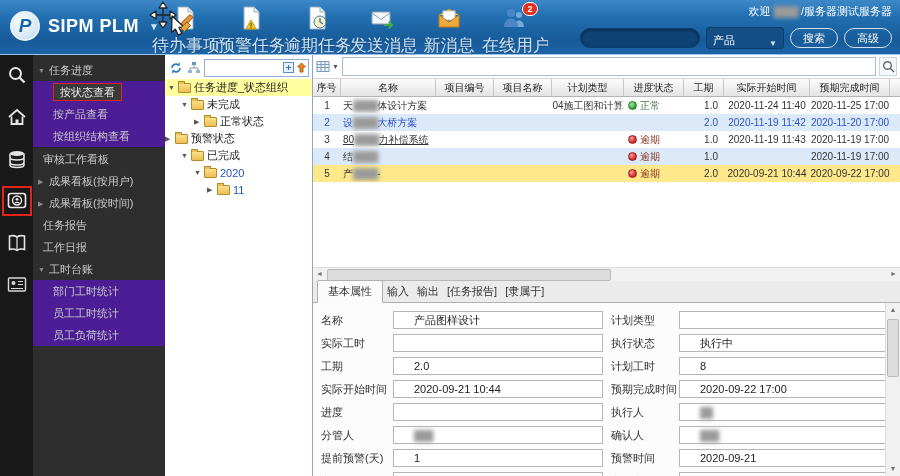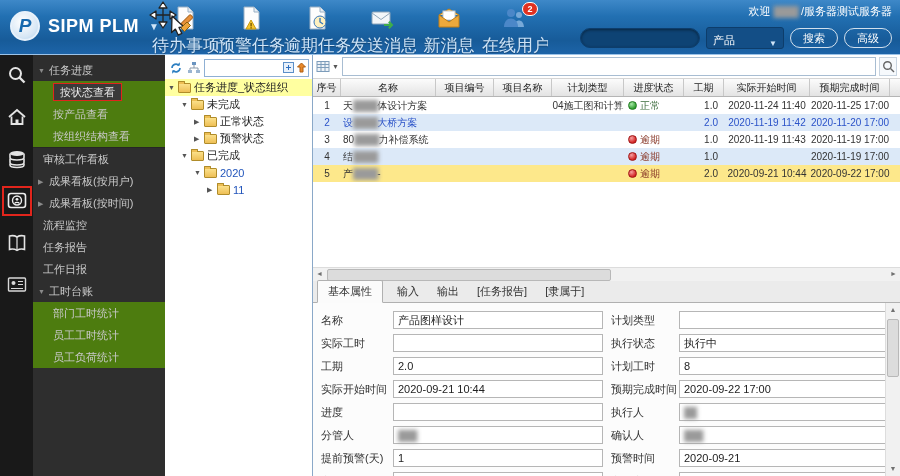--- a/index.html
+++ b/index.html
@@ -41,21 +41,21 @@
   
   .main{position:absolute;top:55px;left:0;width:900px;bottom:0;display:flex}
 
   .iconstrip{width:33px;background:#191919;display:flex;flex-direction:column;align-items:center;
     padding-top:8px;flex:none}
   .strip-icon{width:24px;height:24px;margin-bottom:18px;display:flex;align-items:center;justify-content:center;cursor:pointer}
   .strip-icon.active{outline:2px solid #e1251c;outline-offset:1px}
 
   .menu{width:132px;background:#2e2e2e;flex:none;padding-top:4px;font-size:11px;overflow:hidden}
   .mi{position:relative;height:22px;line-height:22px;color:#c9c9c9;cursor:pointer;white-space:nowrap;overflow:hidden}
-  .mi.item{background:#4d7c0f}
+  .mi.item{background:#4c1d95}
   .mi.sep{border-top:1px solid #262626}
   .marrow{position:absolute;left:5px;font-size:7px;color:#8a8a8a;top:1px}
   .mi.group .mlabel{margin-left:16px}
   .mi.item  .mlabel{margin-left:20px}
   .mi.root  .mlabel{margin-left:10px}
   .mlabel.active-box{border:1px solid #e1251c;padding:2px 6px;background:#3a3a3a;color:#eaeaea}
 
   .tree-panel{width:148px;background:#fff;border-right:1px solid #8aa8c8;flex:none;display:flex;
     flex-direction:column;font-size:11px;box-sizing:border-box}
   .tree-toolbar{height:22px;display:flex;align-items:center;gap:3px;padding:2px 3px 0 3px}
@@ -101,33 +101,33 @@
   .grid-filler{height:85px}
 
   .hscroll{height:13px;background:#f1f1f1;border-top:1px solid #dcdcdc;position:relative;flex:none}
   .hs-arrow{position:absolute;top:0;width:13px;height:12px;font-size:7px;color:#707070;text-align:center;
     line-height:12px;cursor:pointer}
   .hs-arrow.left{left:0}.hs-arrow.right{right:0}
   .hs-thumb{position:absolute;left:14px;top:1px;height:10px;width:48%;background:#dcdcdc;
     border:1px solid #b8b8b8;border-radius:2px;cursor:pointer}
 
   .tabs{height:22px;background:#ebebeb;border-bottom:1px solid #b0b0b0;display:flex;align-items:flex-end;
-    padding-left:4px;gap:10px;font-size:11px;flex:none;box-sizing:border-box}
+    padding-left:4px;gap:0;font-size:11px;flex:none;box-sizing:border-box}
   .tab{padding:3px 4px;color:#333;cursor:pointer;white-space:nowrap}
   .tab.active{background:#fbfbfb;border:1px solid #b0b0b0;border-bottom-color:#fbfbfb;
     border-radius:2px 2px 0 0;position:relative;top:1px;padding:3px 10px}
 
   .form-area{flex:1;position:relative;padding:8px 0 0 8px;display:flex;overflow:hidden;background:#fcfcfc}
   .fcol{display:flex;flex-direction:column;flex:none}
   .fcol.left{width:282px}
   .fcol.right{width:282px;margin-left:8px}
   .frow{display:flex;margin-bottom:5px;align-items:flex-start}
   .flabel{width:72px;flex:none;font-size:11px;color:#333;padding-top:2px;white-space:nowrap;overflow:hidden}
   .fcol.right .flabel{width:68px}
-  .finput,.pinput,.fta{flex:1;border:1px solid #b6b6b6;background:#fff;font-size:11px;padding:1px 4px;
+  .finput,.pinput,.fta{flex:1;border:1px solid #b6b6b6;background:#fff;font-size:11px;padding:1px 20px;
     color:#222;font-family:inherit;box-sizing:border-box;outline:none;min-width:0}
   .finput,.pinput{height:18px}
   .pinput{display:flex;align-items:center}
   .vscroll{position:absolute;right:0;top:0;bottom:0;width:14px;background:#f1f1f1;border-left:1px solid #ddd}
   .vs-arrow{position:absolute;left:0;width:14px;height:14px;font-size:7px;color:#707070;text-align:center;
     line-height:14px;cursor:pointer}
   .vs-arrow.up{top:0}.vs-arrow.down{bottom:0}
   .vs-thumb{position:absolute;left:1px;right:1px;top:16px;height:56px;background:#dcdcdc;
     border:1px solid #b8b8b8;border-radius:2px;cursor:pointer}
 </style>
@@ -275,21 +275,20 @@
         </span>
       </nav>
     <nav class="menu" id="menu">
         <div class="mi group"><span class="marrow">▼</span><span class="mlabel">任务进度</span></div>
         <div class="mi item"><span class="mlabel active-box">按状态查看</span></div>
         <div class="mi item"><span class="mlabel">按产品查看</span></div>
         <div class="mi item"><span class="mlabel">按组织结构查看</span></div>
         <div class="mi root sep"><span class="mlabel">审核工作看板</span></div>
         <div class="mi group"><span class="marrow">▶</span><span class="mlabel">成果看板(按用户)</span></div>
         <div class="mi group"><span class="marrow">▶</span><span class="mlabel">成果看板(按时间)</span></div>
-        <div class="mi root"><span class="mlabel">流程监控</span></div>
         <div class="mi root"><span class="mlabel">任务报告</span></div>
         <div class="mi root"><span class="mlabel">工作日报</span></div>
         <div class="mi group"><span class="marrow">▼</span><span class="mlabel">工时台账</span></div>
         <div class="mi item"><span class="mlabel">部门工时统计</span></div>
         <div class="mi item"><span class="mlabel">员工工时统计</span></div>
         <div class="mi item"><span class="mlabel">员工负荷统计</span></div>
       </nav>
 
     <aside class="tree-panel">
       <div class="tree-toolbar">
@@ -333,21 +332,21 @@
           <div class="tnode" style="padding-left: 16px;">
             <span class="tarrow">▼</span>
             <span class="folder"></span>
             <span class="tlabel2">未完成</span>
           </div>
           <div class="tnode" style="padding-left: 29px;">
             <span class="tarrow">▶</span>
             <span class="folder"></span>
             <span class="tlabel2">正常状态</span>
           </div>
-          <div class="tnode" style="padding-left: 29px;">
+          <div class="tnode" style="">
             <span class="tarrow">▶</span>
             <span class="folder"></span>
             <span class="tlabel2">预警状态</span>
           </div>
           <div class="tnode" style="padding-left: 16px;">
             <span class="tarrow">▼</span>
             <span class="folder"></span>
             <span class="tlabel2">已完成</span>
           </div>
           <div class="tnode" style="padding-left: 29px;">
@@ -422,21 +421,21 @@
               <span class="gc" style="width: 58px;"></span>
               <span class="gc" style="width: 58px;"></span>
               <span class="gc c" style="width: 72px;"></span>
               <span class="gc" style="width: 60px;"></span>
               <span class="gc r" style="width: 40px;">2.0</span>
               <span class="gc c" style="width: 86px;">2020-11-19 11:42</span>
               <span class="gc c" style="width: 80px;">2020-11-20 17:00</span>
             </div>
             <div class="grow plain">
               <span class="gc c" style="width: 28px;">3</span>
-              <span class="gc" style="width: 95px;">
+              <span class="gc" style="width: 95px; text-decoration: underline;">
                 <span>80</span>
                 <span class="redact">████</span>
                 <span>力补偿系统</span>
               </span>
               <span class="gc" style="width: 58px;"></span>
               <span class="gc" style="width: 58px;"></span>
               <span class="gc c" style="width: 72px;"></span>
               <span class="gc" style="width: 60px;">
                 <span class="dot dot-red"></span>
                 <span class="st-text st-red">逾期</span>

